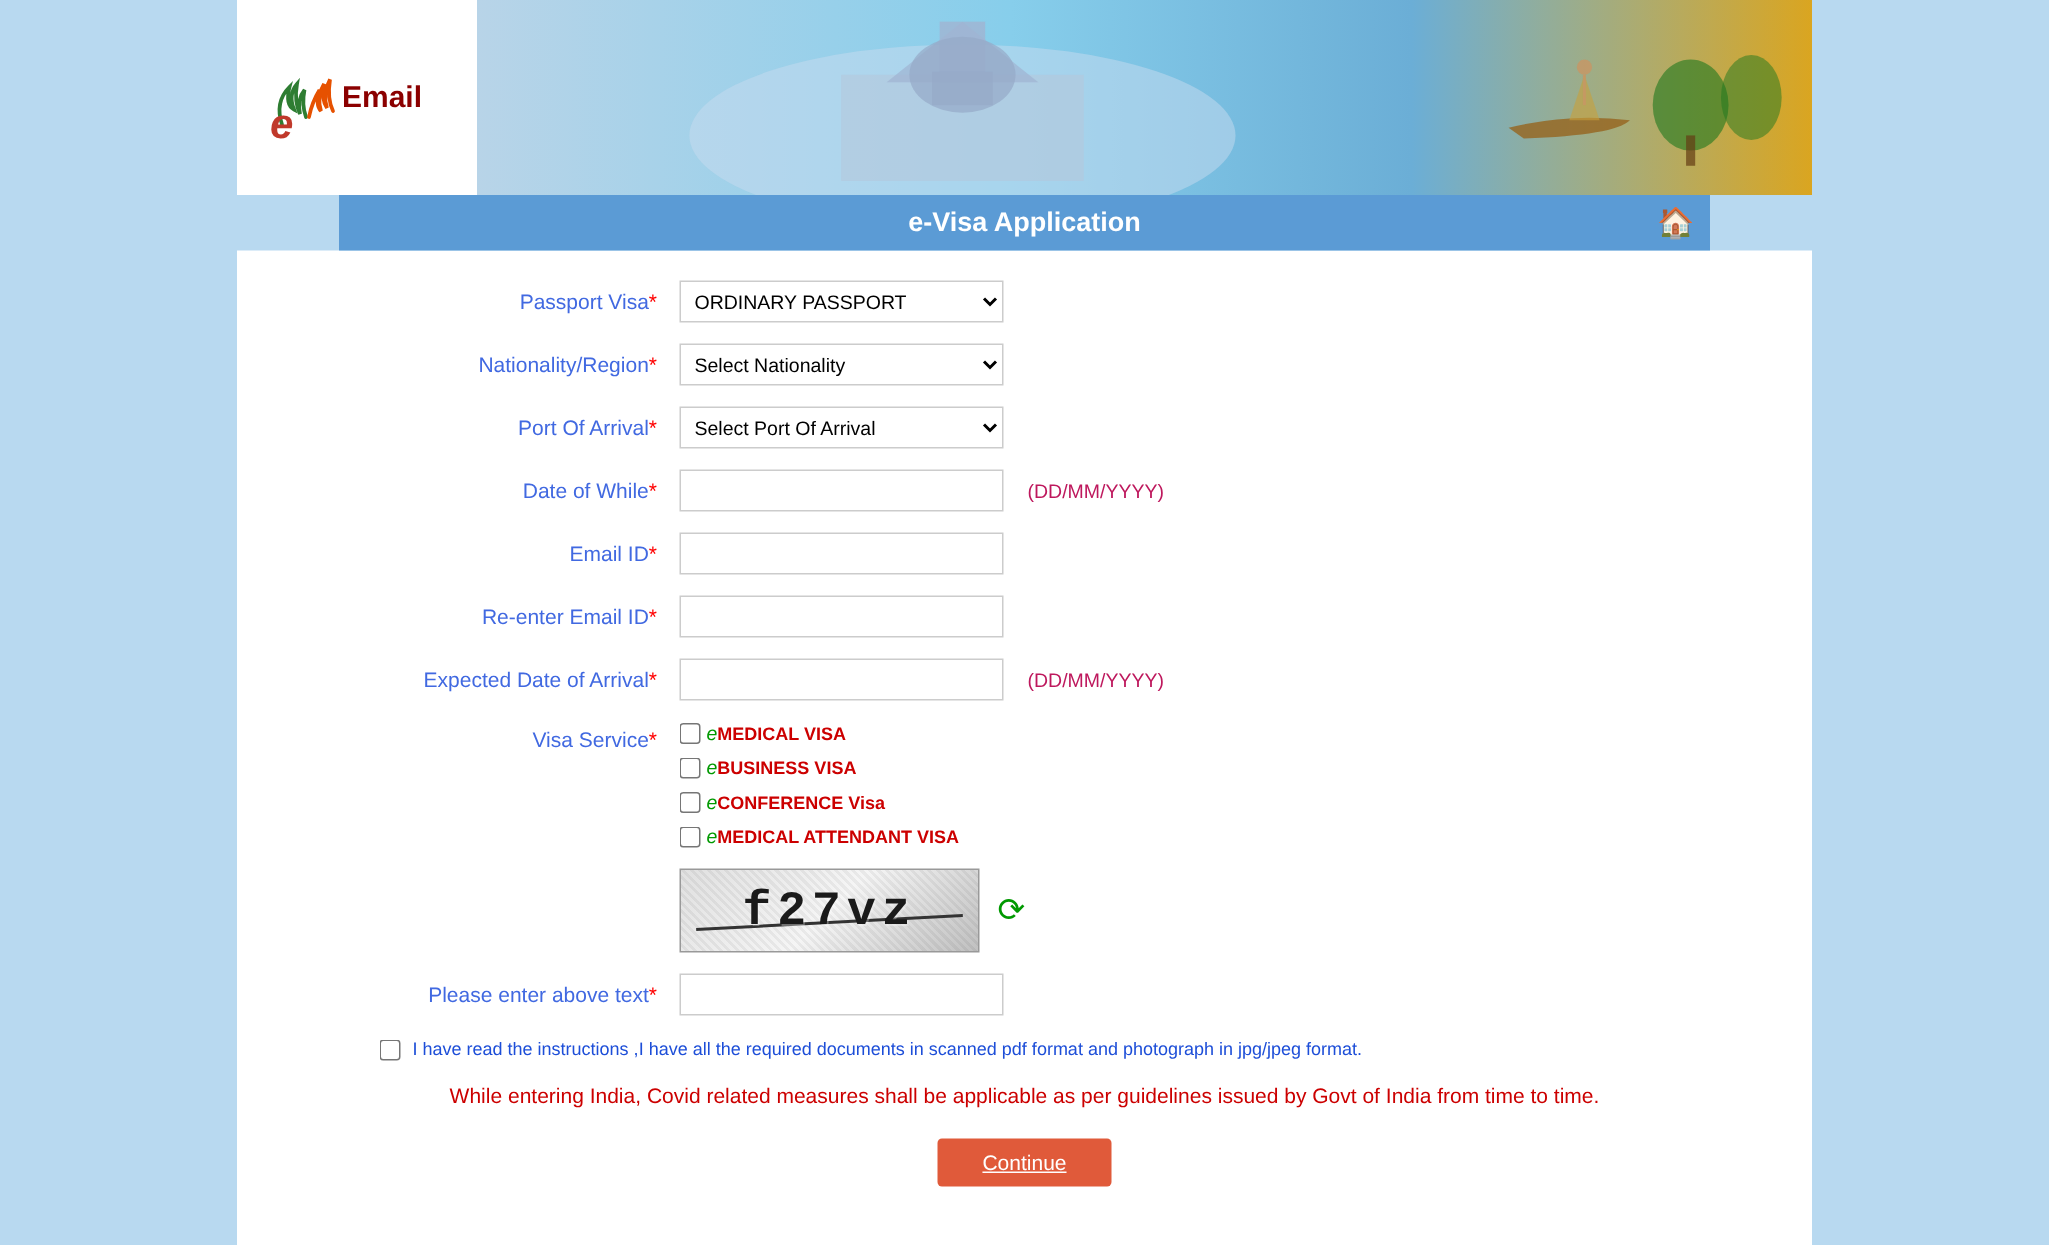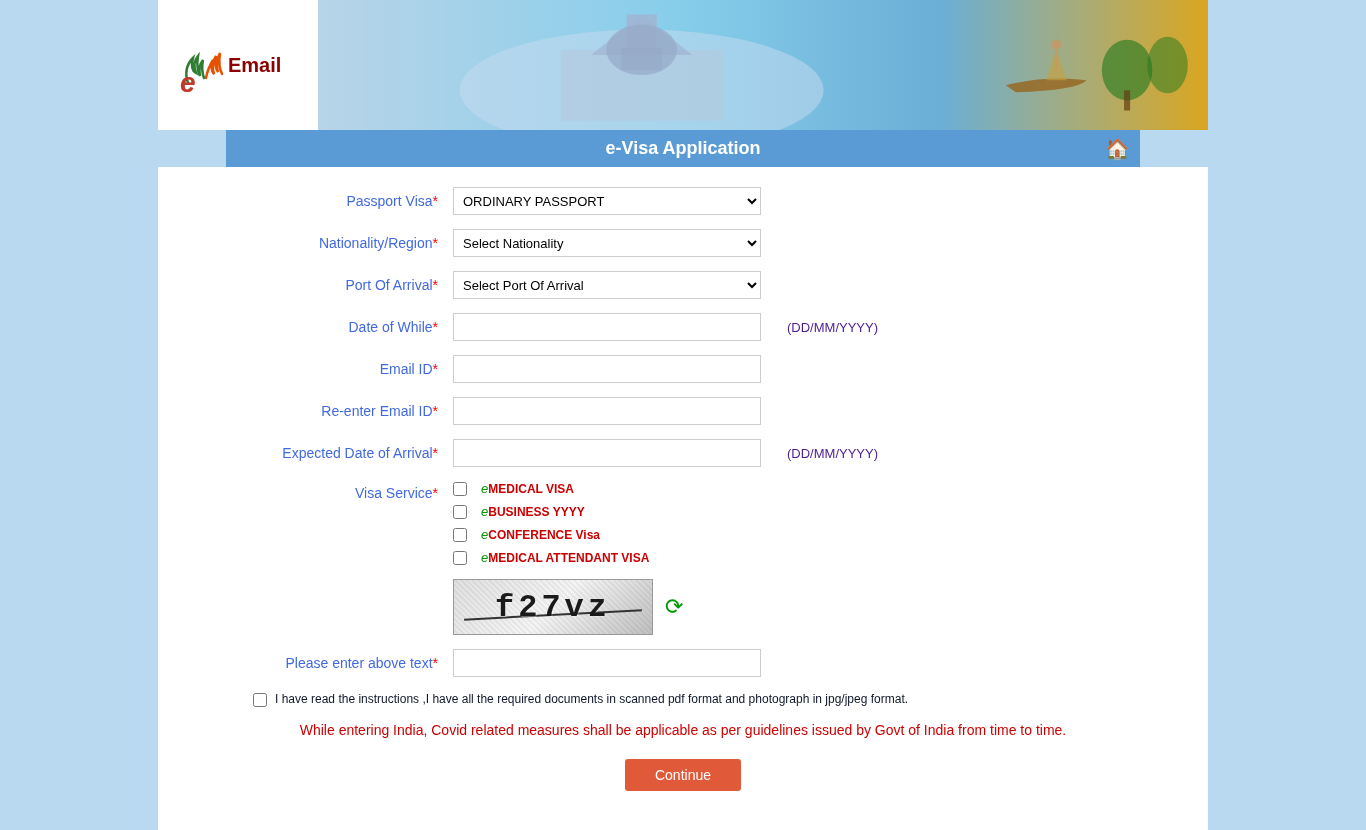--- a/index.html
+++ b/index.html
@@ -84,48 +84,48 @@
       padding-right: 15px;
       color: #4169E1;
       font-size: 14px;
       flex-shrink: 0;
     }
     .form-label .required {
       color: red;
     }
 
     .form-control {
-      width: 308px;
+      width: 216px;
       height: 28px;
       border: 1px solid #ccc;
       font-size: 13px;
       padding: 2px 5px;
     }
 
     select.form-control {
       background: white;
       cursor: pointer;
     }
 
     .form-hint {
-      margin-left: 26px;
-      color: #4c1d95;
+      margin-left: 16px;
+      color: #be185d;
       font-size: 13px;
     }
 
     
     .visa-service-col {
       display: flex;
       flex-direction: column;
       gap: 8px;
     }
     .visa-option {
       display: flex;
       align-items: center;
-      gap: 14px;
+      gap: 4px;
     }
     .visa-option input[type="checkbox"] {
       width: 14px;
       height: 14px;
       cursor: pointer;
     }
     .visa-option-label {
       font-size: 13px;
       color: #333;
     }
@@ -201,21 +201,21 @@
       padding: 0 20px;
     }
     .agreement-row input[type="checkbox"] {
       width: 14px;
       height: 14px;
       margin-top: 2px;
       flex-shrink: 0;
     }
     .agreement-text {
       font-size: 12px;
-      color: #0f172a;
+      color: #1d4ed8;
       line-height: 1.4;
     }
 
     
     .covid-notice {
       text-align: center;
       color: #cc0000;
       font-size: 14px;
       font-weight: normal;
       margin: 10px 20px;
@@ -228,20 +228,21 @@
       margin: 18px 0;
     }
     .continue-btn {
       background: #e05a3a;
       color: white;
       border: none;
       padding: 8px 30px;
       font-size: 14px;
       cursor: pointer;
       border-radius: 3px;
+      text-decoration: underline;
     }
 
     
     .logo-wrapper {
       display: flex;
       align-items: center;
     }
   </style>
 </head>
 <body>
@@ -376,21 +377,21 @@
       <div class="visa-service-col">
         <div class="visa-option">
           <input type="checkbox" id="emedical" style="">
           <label for="emedical" class="visa-option-label">
             <span class="e-prefix">e</span><span class="visa-type">MEDICAL VISA</span>
           </label>
         </div>
         <div class="visa-option">
           <input type="checkbox" id="ebusiness" style="">
           <label for="ebusiness" class="visa-option-label">
-            <span class="e-prefix">e</span><span class="visa-type">BUSINESS YYYY</span>
+            <span class="e-prefix">e</span><span class="visa-type">BUSINESS VISA</span>
           </label>
         </div>
         <div class="visa-option">
           <input type="checkbox" id="econference" style="">
           <label for="econference" class="visa-option-label">
             <span class="e-prefix">e</span><span class="visa-type">CONFERENCE Visa</span>
           </label>
         </div>
         <div class="visa-option">
           <input type="checkbox" id="emedicalattendant" style="">

